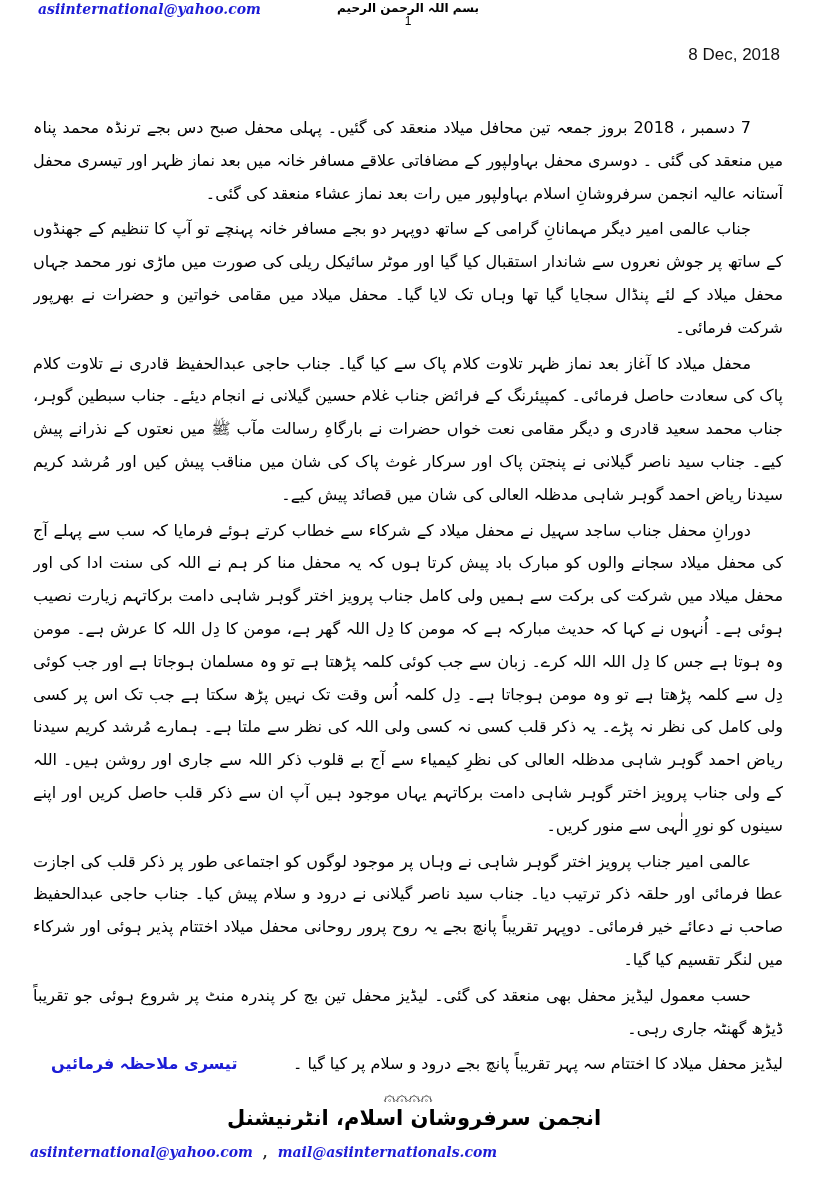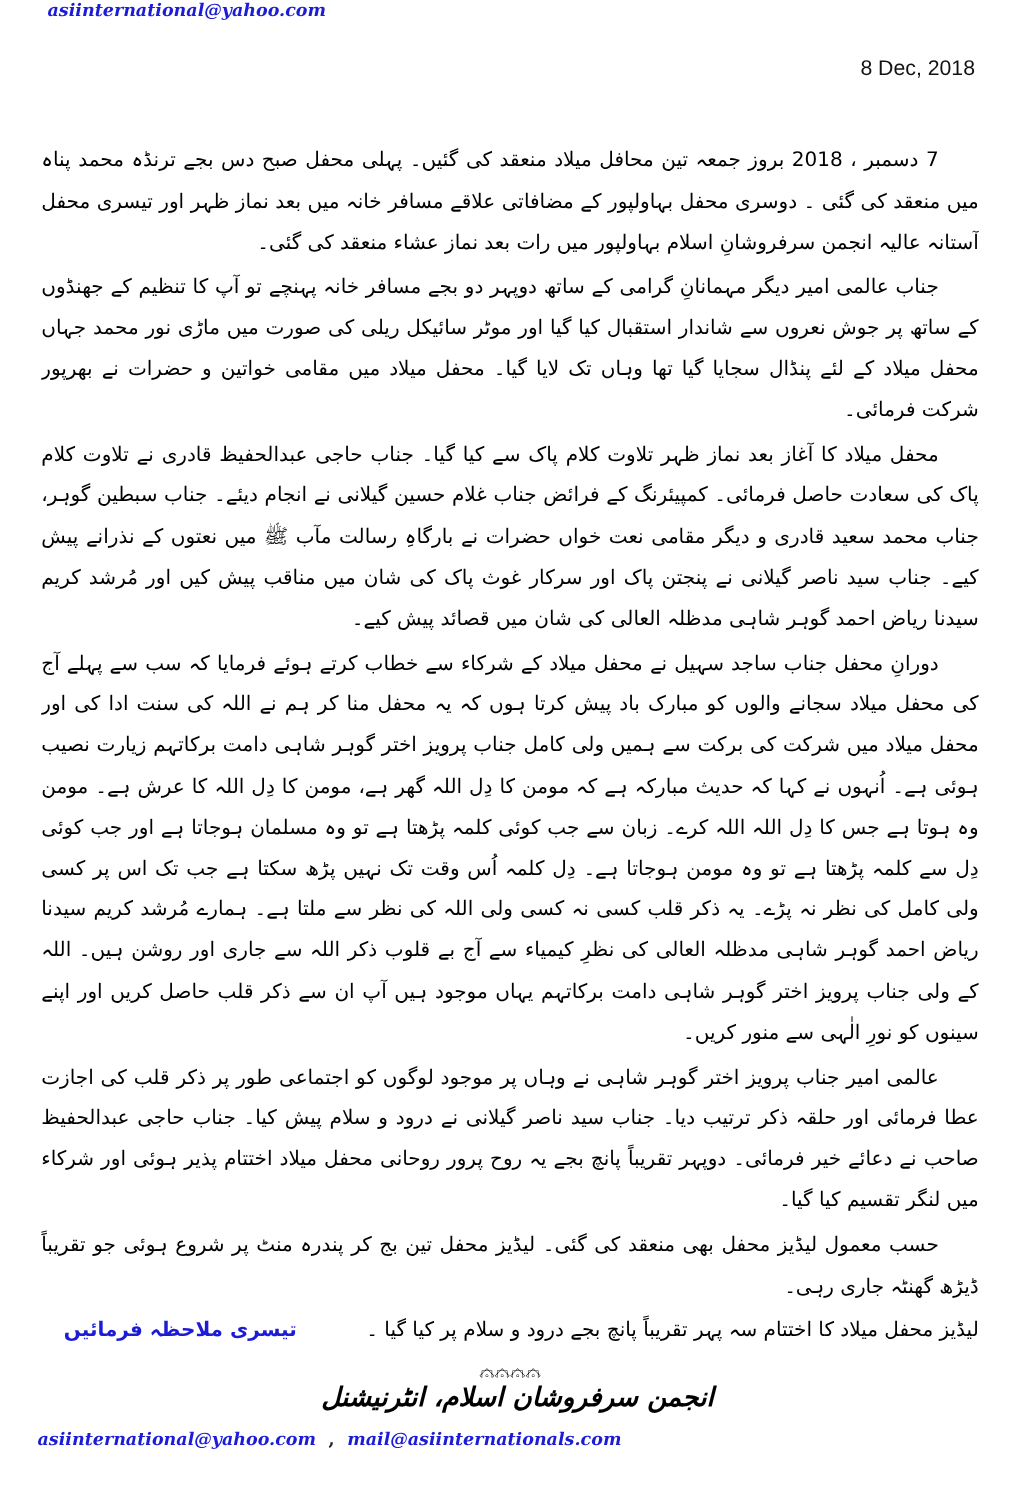--- a/index.html
+++ b/index.html
@@ -59,39 +59,43 @@
     text-decoration:none;font-weight:bold;
   }
   .ornaments{
     text-align:center;font-size:21px;letter-spacing:3px;
     margin-top:4px;line-height:1.2;color:var(--ink);
   }
   
   .org-name{
     position:absolute;top:1106px;left:12px;right:0;
     text-align:center;direction:rtl;
-    font-size:21px;font-weight:bold;color:var(--ink);font-style:italic;
+    font-size:21px;font-weight:bold;color:var(--ink);
   }
   .footer-row{
     position:absolute;top:1144px;left:30px;right:12px;
     display:flex;justify-content:space-between;align-items:baseline;
     font-family:"DejaVu Serif",serif;font-style:italic;font-weight:bold;text-align:right;
   }
   .footer-emails{font-size:14px;}
   .footer-emails a{color:var(--blue);text-decoration:none;}
   .footer-sep{color:#222;font-size:14px;padding:0 10px;font-style:normal;}
   .website{font-size:18px;color:var(--url-blue);text-decoration:none;}
 </style>
 </head>
 <body>
 
 <div class="page">
 
   <a class="top-email" href="#">asiinternational@yahoo.com</a>
 
+  <div class="bismillah-wrap">
+    <div class="bismillah">بسم اللہ الرحمن الرحیم</div>
+    <div class="page-num">1</div>
+  </div>
 
   <div class="date">8 Dec, 2018</div>
 
 
   <div class="body-text">
     <p class="para">7 دسمبر ، 2018 بروز جمعہ تین محافل میلاد منعقد کی گئیں۔ پہلی محفل صبح دس بجے ترنڈہ محمد پناہ میں منعقد کی گئی ۔ دوسری محفل بہاولپور کے مضافاتی علاقے مسافر خانہ میں بعد نماز ظہر اور تیسری محفل آستانہ عالیہ انجمن سرفروشانِ اسلام بہاولپور میں رات بعد نماز عشاء منعقد کی گئی۔</p>
     <p class="para">جناب عالمی امیر دیگر مہمانانِ گرامی کے ساتھ دوپہر دو بجے مسافر خانہ پہنچے تو آپ کا تنظیم کے جھنڈوں کے ساتھ پر جوش نعروں سے شاندار استقبال کیا گیا اور موٹر سائیکل ریلی کی صورت میں ماڑی نور محمد جہاں محفل میلاد کے لئے پنڈال سجایا گیا تھا وہاں تک لایا گیا۔ محفل میلاد میں مقامی خواتین و حضرات نے بھرپور شرکت فرمائی۔</p>
     <p class="para">محفل میلاد کا آغاز بعد نماز ظہر تلاوت کلام پاک سے کیا گیا۔ جناب حاجی عبدالحفیظ قادری نے تلاوت کلام پاک کی سعادت حاصل فرمائی۔ کمپیئرنگ کے فرائض جناب غلام حسین گیلانی نے انجام دیئے۔ جناب سبطین گوہر، جناب محمد سعید قادری و دیگر مقامی نعت خواں حضرات نے بارگاہِ رسالت مآب ﷺ میں نعتوں کے نذرانے پیش کیے۔ جناب سید ناصر گیلانی نے پنجتن پاک اور سرکار غوث پاک کی شان میں مناقب پیش کیں اور مُرشد کریم سیدنا ریاض احمد گوہر شاہی مدظلہ العالی کی شان میں قصائد پیش کیے۔</p>
     <p class="para">دورانِ محفل جناب ساجد سہیل نے محفل میلاد کے شرکاء سے خطاب کرتے ہوئے فرمایا کہ سب سے پہلے آج کی محفل میلاد سجانے والوں کو مبارک باد پیش کرتا ہوں کہ یہ محفل منا کر ہم نے اللہ کی سنت ادا کی اور محفل میلاد میں شرکت کی برکت سے ہمیں ولی کامل جناب پرویز اختر گوہر شاہی دامت برکاتہم زیارت نصیب ہوئی ہے۔ اُنہوں نے کہا کہ حدیث مبارکہ ہے کہ مومن کا دِل اللہ گھر ہے، مومن کا دِل اللہ کا عرش ہے۔ مومن وہ ہوتا ہے جس کا دِل اللہ اللہ کرے۔ زبان سے جب کوئی کلمہ پڑھتا ہے تو وہ مسلمان ہوجاتا ہے اور جب کوئی دِل سے کلمہ پڑھتا ہے تو وہ مومن ہوجاتا ہے۔ دِل کلمہ اُس وقت تک نہیں پڑھ سکتا ہے جب تک اس پر کسی ولی کامل کی نظر نہ پڑے۔ یہ ذکر قلب کسی نہ کسی ولی اللہ کی نظر سے ملتا ہے۔ ہمارے مُرشد کریم سیدنا ریاض احمد گوہر شاہی مدظلہ العالی کی نظرِ کیمیاء سے آج بے قلوب ذکر اللہ سے جاری اور روشن ہیں۔ اللہ کے ولی جناب پرویز اختر گوہر شاہی دامت برکاتہم یہاں موجود ہیں آپ ان سے ذکر قلب حاصل کریں اور اپنے سینوں کو نورِ الٰہی سے منور کریں۔</p>
     <p class="para">عالمی امیر جناب پرویز اختر گوہر شاہی نے وہاں پر موجود لوگوں کو اجتماعی طور پر ذکر قلب کی اجازت عطا فرمائی اور حلقہ ذکر ترتیب دیا۔ جناب سید ناصر گیلانی نے درود و سلام پیش کیا۔ جناب حاجی عبدالحفیظ صاحب نے دعائے خیر فرمائی۔ دوپہر تقریباً پانچ بجے یہ روح پرور روحانی محفل میلاد اختتام پذیر ہوئی اور شرکاء میں لنگر تقسیم کیا گیا۔</p>

